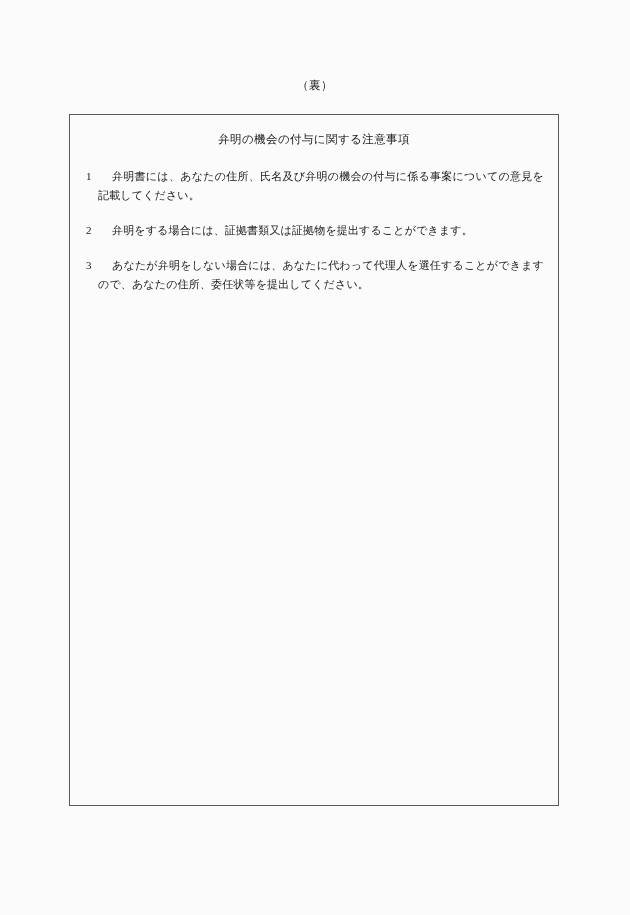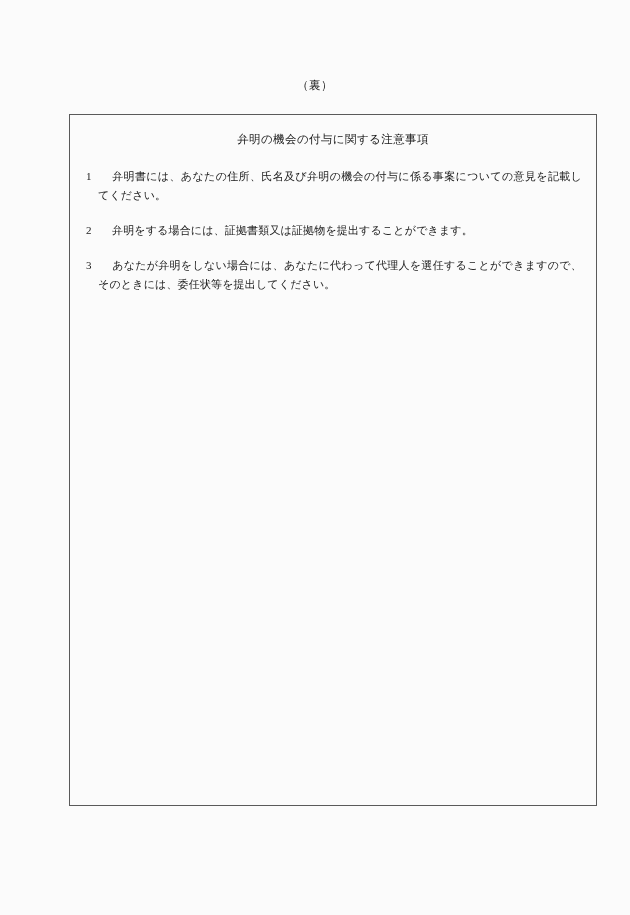--- a/index.html
+++ b/index.html
@@ -26,21 +26,21 @@
     left: 0;
     width: 630px;
     text-align: center;
     font-size: 11.5px;
     letter-spacing: 0.5px;
   }
   .form-box {
     position: absolute;
     top: 114px;
     left: 69px;
-    width: 528px;
+    width: 490px;
     height: 692px;
     border: 1px solid #5a5a5a;
     box-sizing: border-box;
     background: #fbfbfb;
   }
   .form-title {
     margin-top: 17px;
     text-align: center;
     font-size: 11.5px;
     letter-spacing: 0.4px;
@@ -93,18 +93,18 @@
         <div class="note-text"><span class="indent"></span><span>弁明書には、あなたの住所、氏名及び弁明の機会の付与に係る事案についての意見を記載してください。</span></div>
       </div>
 
       <div class="note-item">
         <div class="note-num">2</div>
         <div class="note-text"><span class="indent"></span><span>弁明をする場合には、証拠書類又は証拠物を提出することができます。</span></div>
       </div>
 
       <div class="note-item">
         <div class="note-num">3</div>
-        <div class="note-text"><span class="indent"></span><span>あなたが弁明をしない場合には、あなたに代わって代理人を選任することができますので、そのときには、委任状等を提出してください。</span></div>
+        <div class="note-text"><span class="indent"></span><span>あなたが弁明をしない場合には、あなたに代わって代理人を選任することができますので、あなたの住所、委任状等を提出してください。</span></div>
       </div>
 
     </div>
   </div>
 </div>
 
 </body></html>

